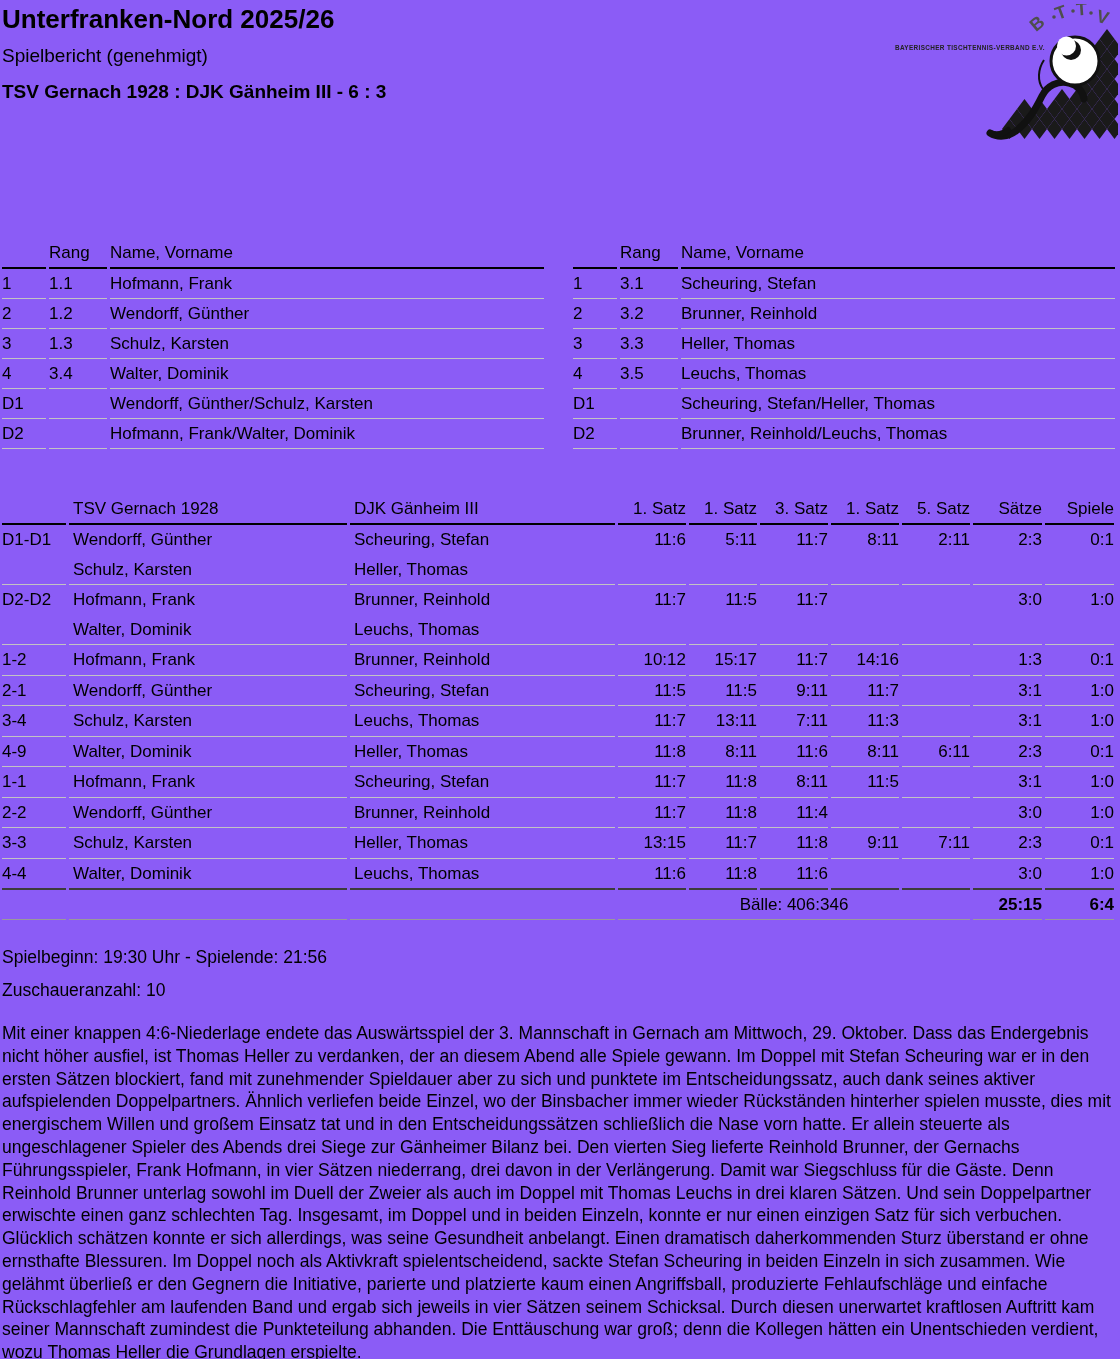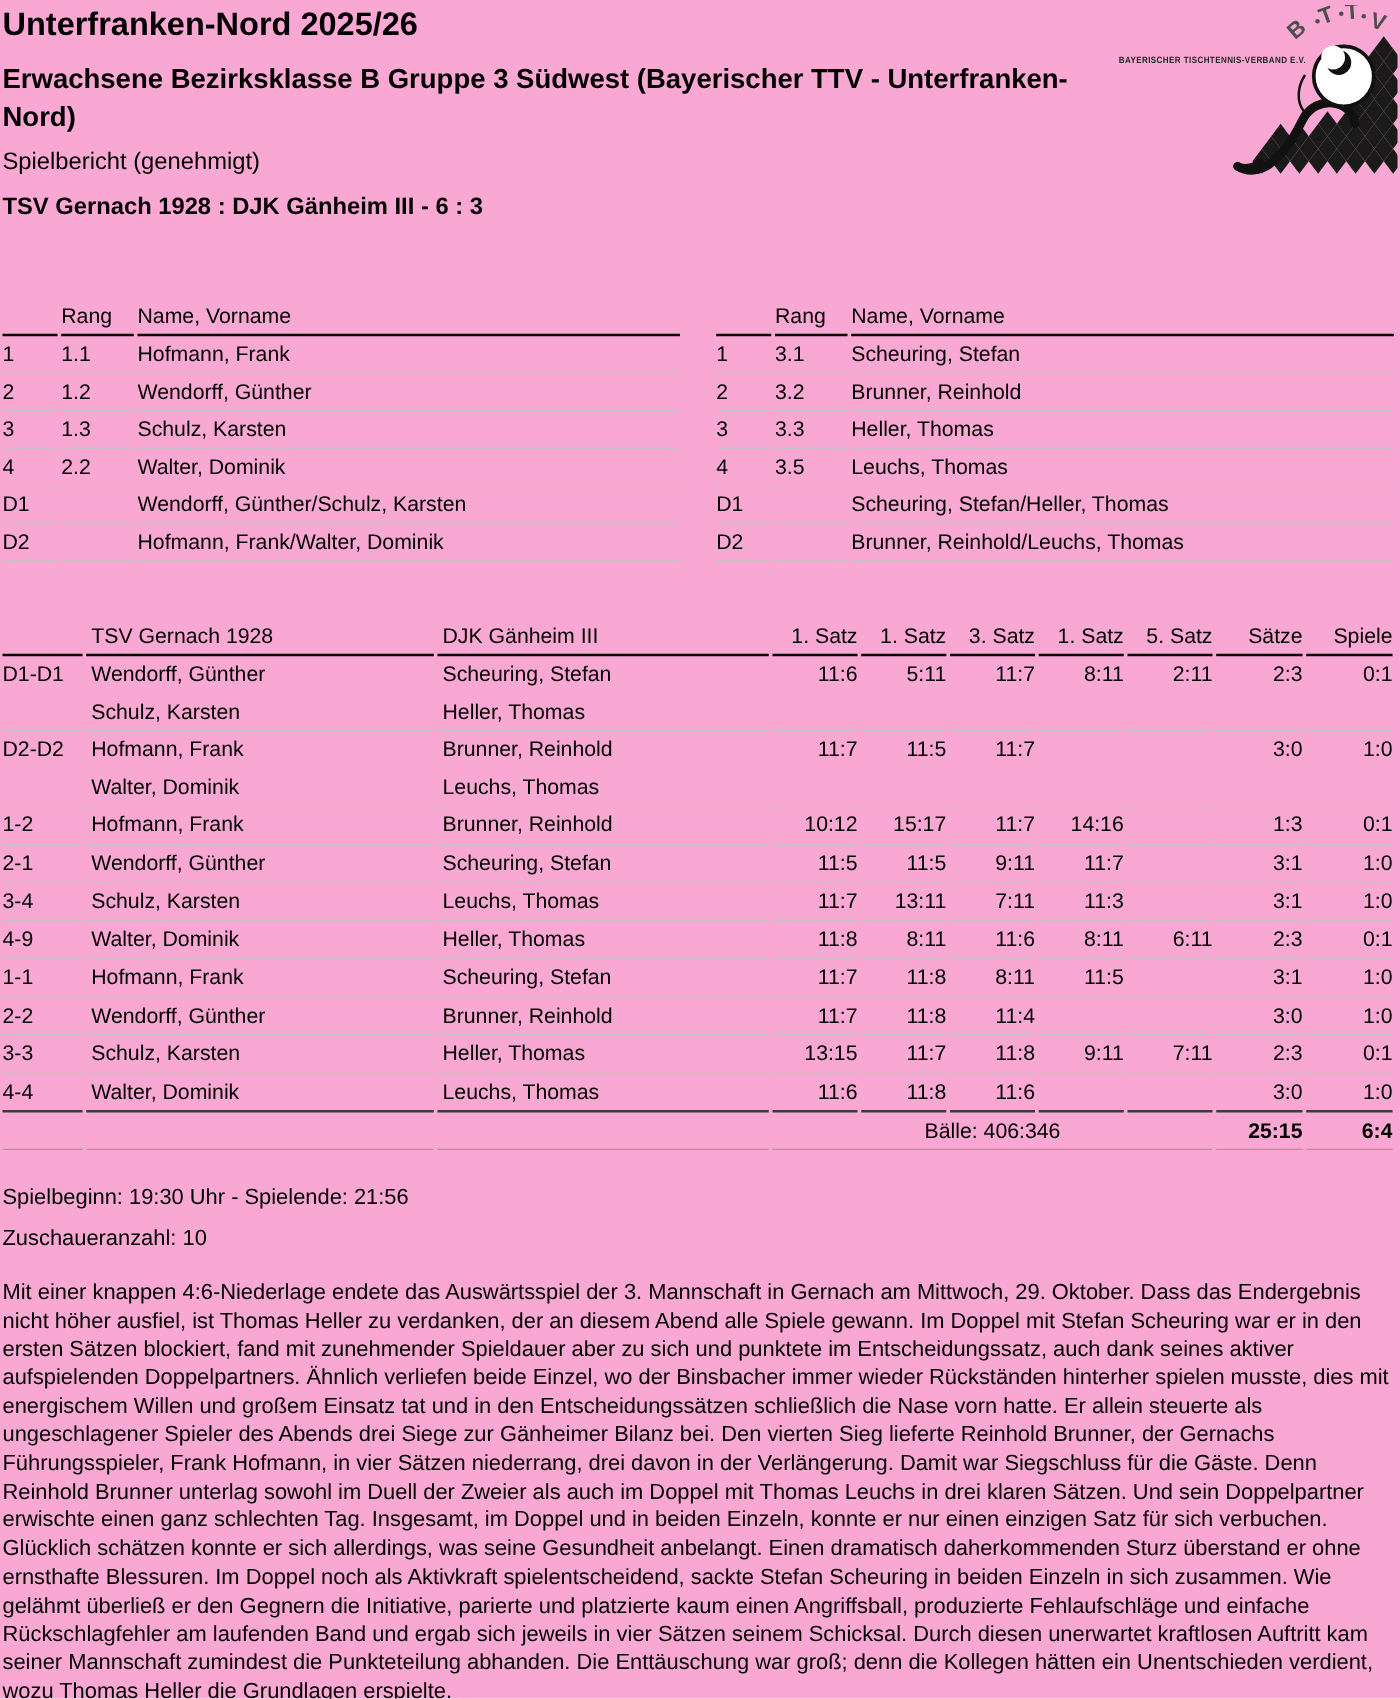--- a/index.html
+++ b/index.html
@@ -1,17 +1,17 @@
 <!DOCTYPE html>
 <html lang="de"><head>
 <meta charset="utf-8">
 <style>
   html,body{margin:0;padding:0;background:#fff;color:#000;}
   body{font-family:"Liberation Sans","DejaVu Sans",sans-serif;}
-  .page{position:relative;width:1120px;height:1359px;box-sizing:border-box;padding:4px 2px 0 2px;overflow:hidden;background:#f9a8d4;}
+  .page{position:relative;width:1120px;height:1359px;box-sizing:border-box;padding:4px 2px 0 2px;overflow:hidden;background:#8b5cf6;}
 
   
   .hdr{position:relative;min-height:200px;}
   .hdr-text{margin-right:236px;}
   .season-title{font-size:26px;line-height:31px;font-weight:bold;margin:0;}
   .league-title{font-size:22px;line-height:31px;font-weight:bold;margin:12px 0 0 0;}
   .report-status{font-size:19px;line-height:22px;margin-top:10px;}
   .match-title{font-size:19px;line-height:22px;font-weight:bold;margin-top:14px;}
   .match-datetime{font-size:19px;line-height:22px;margin-top:9px;}
   .logo{position:absolute;top:0;right:0;width:228px;height:138px;}
@@ -50,21 +50,20 @@
   .report-text{font-size:17.5px;line-height:22.8px;margin:21px 0 0 0;width:1114px;}
 </style>
 </head>
 <body>
 
 <div class="page">
 
   <div class="hdr">
     <div class="hdr-text">
       <h1 class="season-title">Unterfranken-Nord 2025/26</h1>
-      <h2 class="league-title">Erwachsene Bezirksklasse B Gruppe 3 Südwest (Bayerischer TTV - Unterfranken-Nord)</h2>
       <div class="report-status">Spielbericht (genehmigt)</div>
       <div class="match-title">TSV Gernach 1928 : DJK Gänheim III - 6 : 3</div>
     </div>
 
     <svg class="logo" viewBox="0 0 228 138" aria-hidden="true">
       <g fill="#1a1a1a" id="diamond-field">
           <polygon points="217,25 224.5,35 217,45 209.5,35"></polygon>
           <polygon points="209.5,35 217,45 209.5,55 202,45"></polygon>
           <polygon points="224.5,35 232,45 224.5,55 217,45"></polygon>
           <polygon points="217,45 224.5,55 217,65 209.5,55"></polygon>
@@ -144,21 +143,21 @@
             <td>1.2</td>
             <td>Wendorff, Günther</td>
           </tr>
           <tr>
             <td>3</td>
             <td>1.3</td>
             <td>Schulz, Karsten</td>
           </tr>
           <tr>
             <td>4</td>
-            <td>2.2</td>
+            <td>3.4</td>
             <td>Walter, Dominik</td>
           </tr>
           <tr>
             <td>D1</td>
             <td></td>
             <td>Wendorff, Günther/Schulz, Karsten</td>
           </tr>
           <tr>
             <td>D2</td>
             <td></td>

